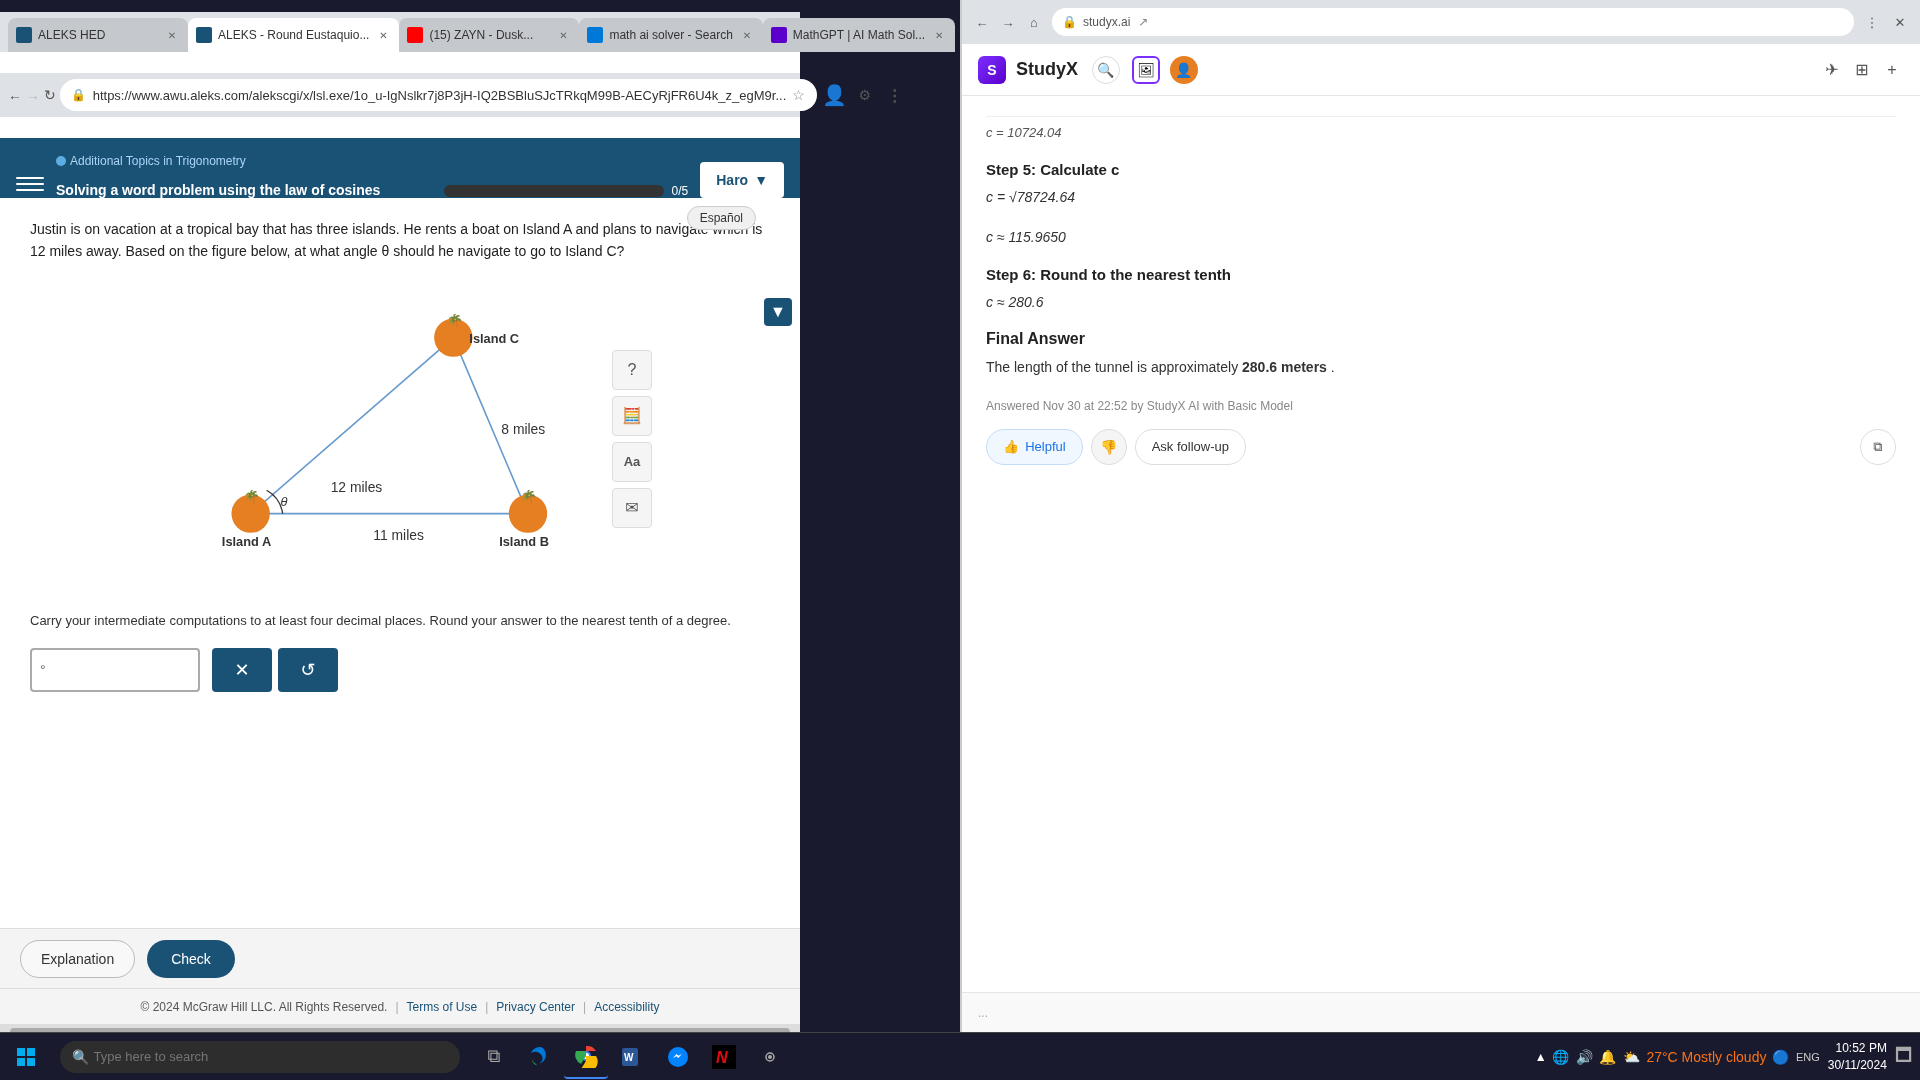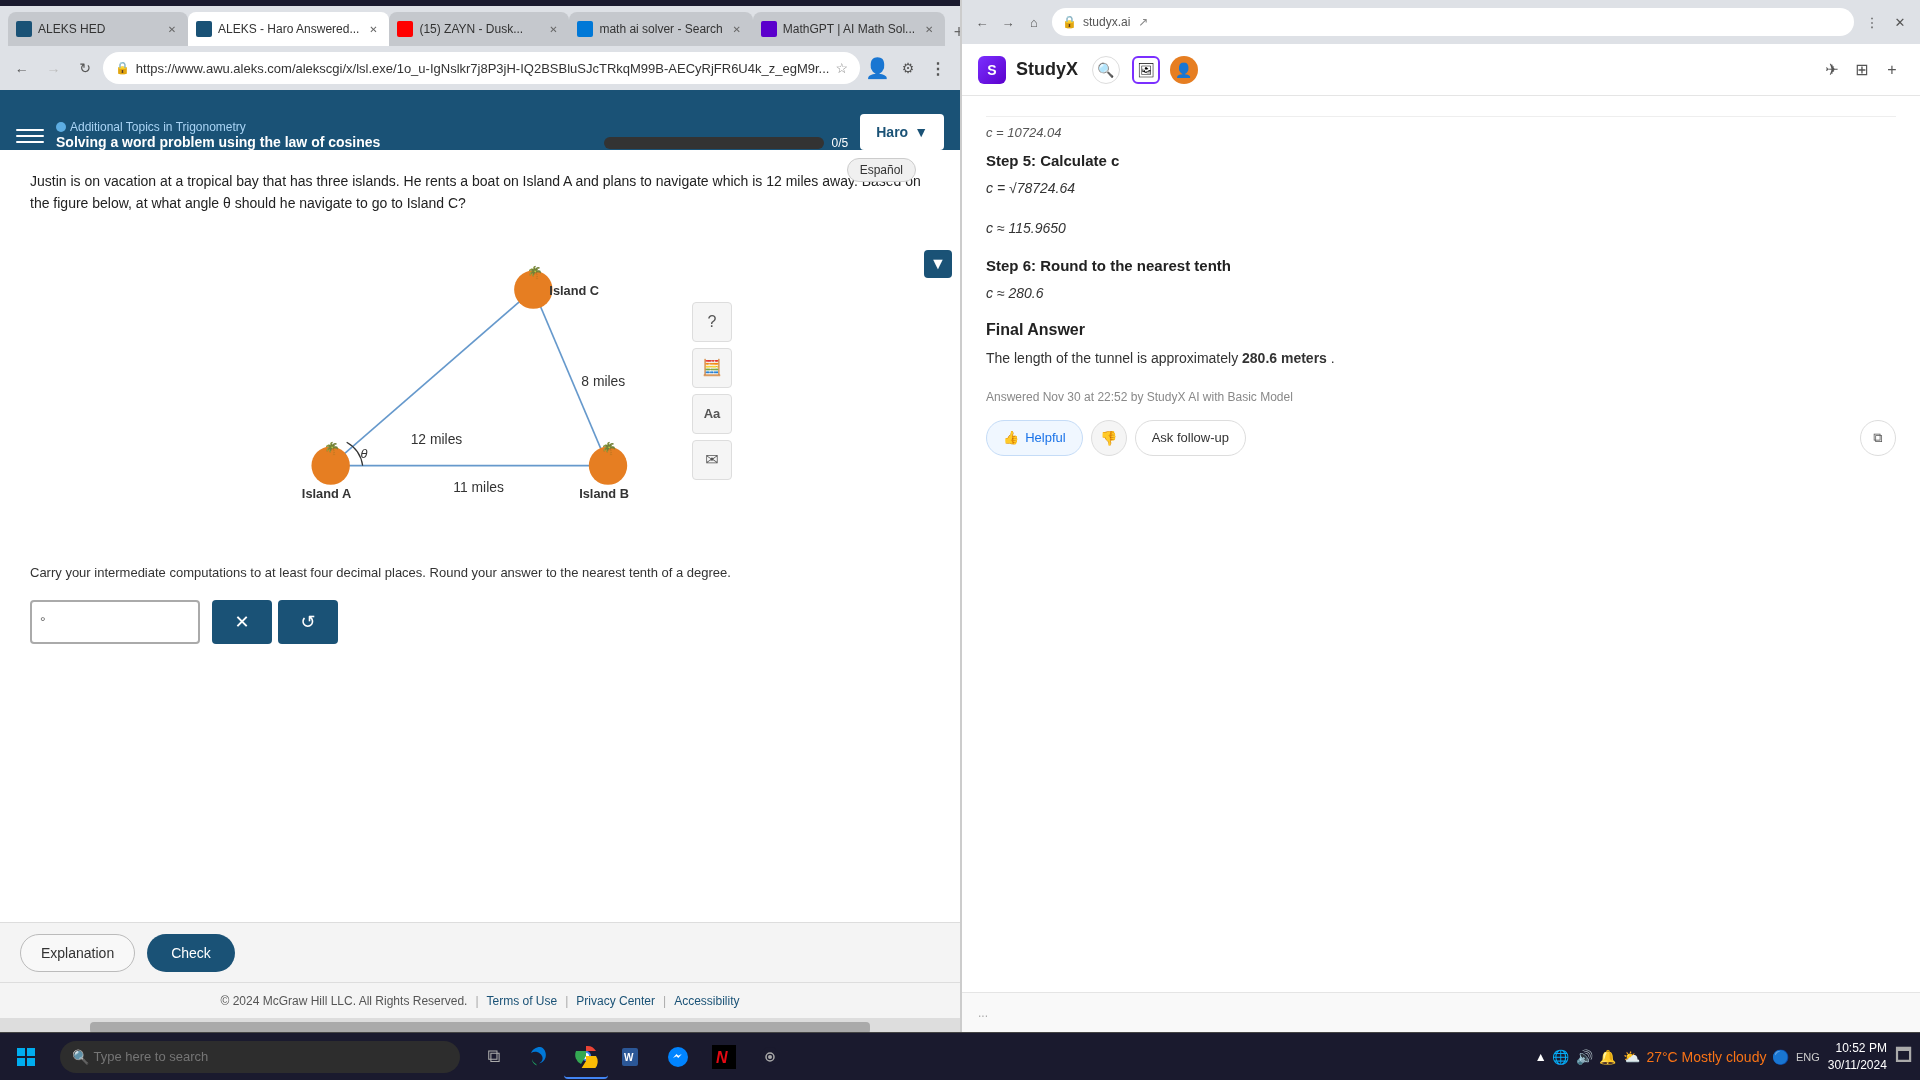--- a/index.html
+++ b/index.html
@@ -89,21 +89,21 @@
     
     .aleks-header {
       height: 60px; background: #1a5276; display: flex; align-items: flex-end; padding: 0 16px; gap: 12px;
       flex-shrink: 0;
     }
     .aleks-menu-btn { width: 28px; height: 28px; cursor: pointer; display: flex; flex-direction: column; justify-content: center; gap: 4px; }
     .aleks-menu-line { height: 2px; background: #fff; border-radius: 1px; }
     .aleks-topic-info { flex: 1; }
     .aleks-topic-sub { font-size: 12px; color: #aad4f5; display: flex; align-items: center; gap: 4px; }
     .aleks-topic-sub-dot { width: 10px; height: 10px; border-radius: 50%; background: #5dade2; }
-    .aleks-topic-title { font-size: 14px; color: #fff; font-weight: bold; }
+    .aleks-topic-title { font-size: 14px; color: #fff; font-weight: bold; margin-top: 14px; }
     .aleks-progress { display: flex; align-items: center; gap: 8px; }
     .aleks-progress-bar { height: 12px; background: #333; border-radius: 6px; width: 220px; overflow: hidden; display: flex; }
     .aleks-progress-fill { background: #f1c40f; height: 100%; }
     .aleks-progress-text { font-size: 12px; color: #fff; }
     .aleks-user-btn {
       height: 36px; padding: 0 16px; background: #fff; border: none; border-radius: 4px;
       font-size: 14px; color: #1a5276; font-weight: bold; cursor: pointer; display: flex; align-items: center; gap: 6px;
     }
 
     
@@ -208,41 +208,41 @@
     }
     .btn-copy {
       height: 36px; width: 36px; background: #fff; border: 1px solid #ddd;
       border-radius: 50%; font-size: 13px; color: #555; cursor: pointer; display: flex; align-items: center; justify-content: center;
       margin-left: auto;
     }
 
     
     .diagram-svg { width: 100%; height: 100%; }
 
-    .prev-content { font-size: 13px; color: #666; margin-bottom: 12px; border-top: 1px solid #eee; padding-top: 8px; }
+    .prev-content { font-size: 13px; color: #666; margin-bottom: 21px; border-top: 1px solid #eee; padding-top: 8px; }
   </style>
 </head>
 <body>
 
 <div style="position:relative; width:1920px; height:1080px; background:#1a1a2e; overflow:hidden;">
 
-  <div class="browser" style="left:0; top:6px; width:960px;">
+  <div class="browser" style="left:0; top:12px; width:800px;gap:21px;">
 
     <div class="chrome-titlebar">
       <div class="chrome-tabs">
 
         <div class="chrome-tab" style="background:#c5c8cd;">
           <div class="chrome-tab-favicon" style="background:#1a5276;"></div>
           <span class="chrome-tab-title">ALEKS HED</span>
           <div class="chrome-tab-close">✕</div>
         </div>
 
         <div class="chrome-tab active">
           <div class="chrome-tab-favicon" style="background:#1a5276;"></div>
-          <span class="chrome-tab-title">ALEKS - Haro Answered...</span>
+          <span class="chrome-tab-title">ALEKS - Round Eustaquio...</span>
           <div class="chrome-tab-close">✕</div>
         </div>
 
         <div class="chrome-tab" style="background:#c5c8cd;">
           <div class="chrome-tab-favicon" style="background:#ff0000;"></div>
           <span class="chrome-tab-title">(15) ZAYN - Dusk...</span>
           <div class="chrome-tab-close">✕</div>
         </div>
 
         <div class="chrome-tab" style="background:#c5c8cd;">

